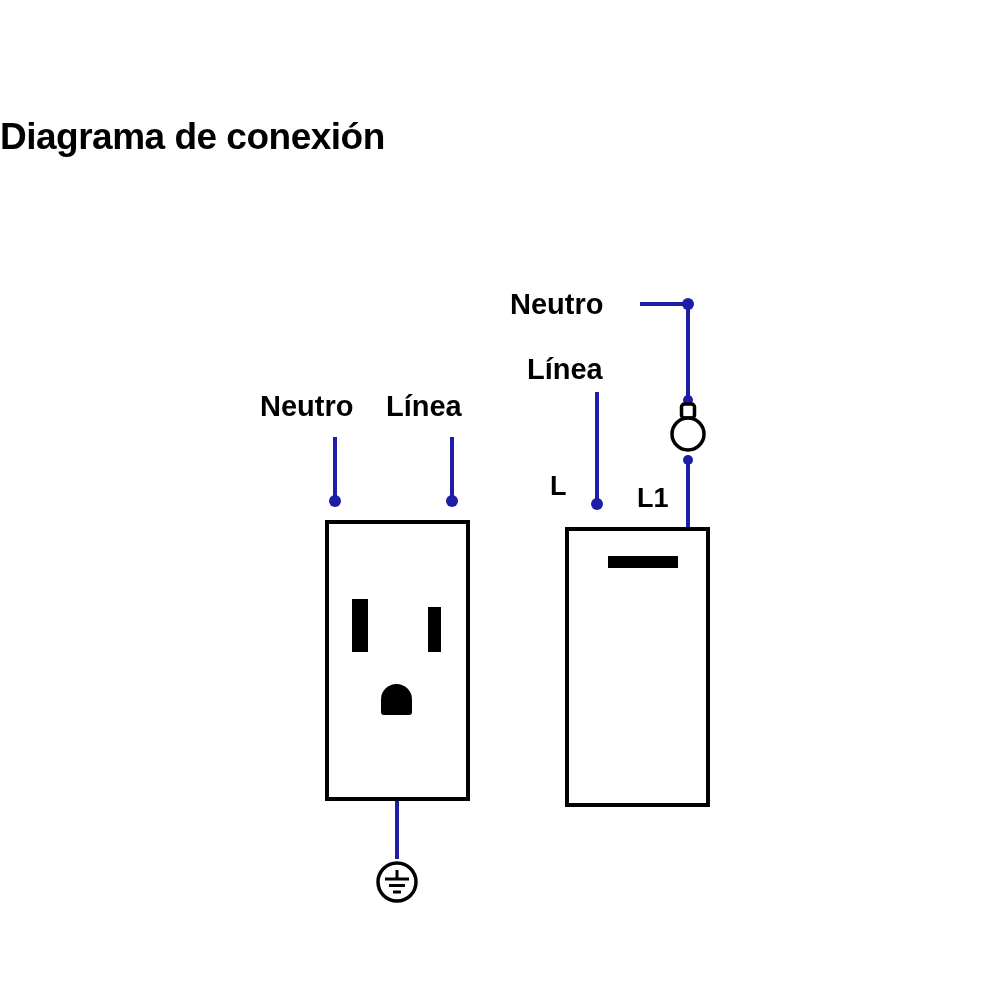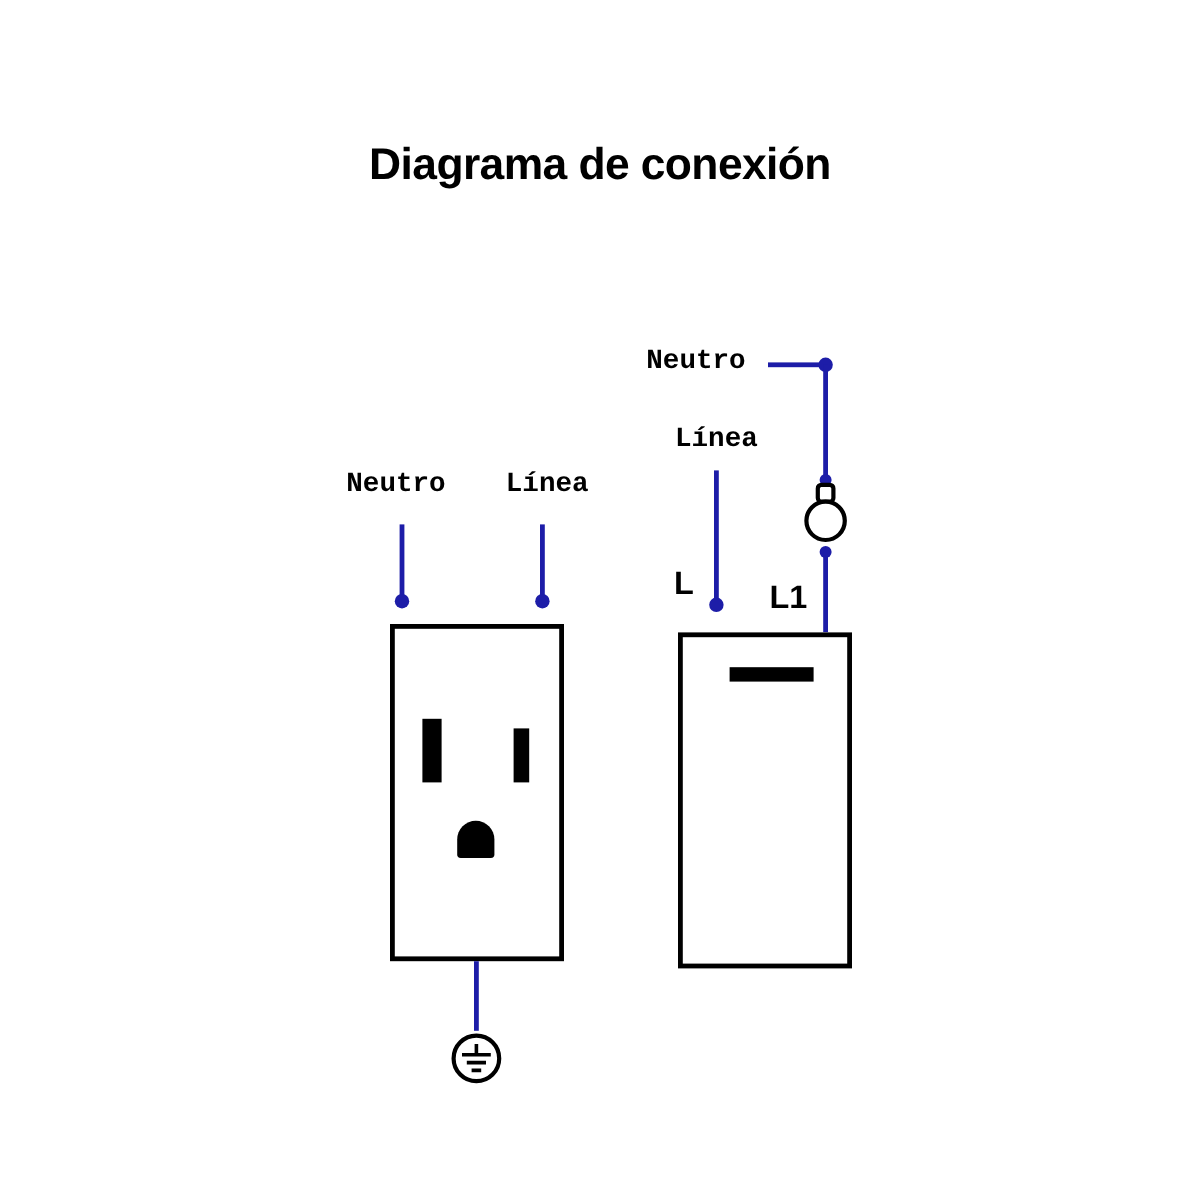--- a/index.html
+++ b/index.html
@@ -1,22 +1,22 @@
 <!DOCTYPE html>
 <html style="--wire: #1d1da8; --ink: #000000; --paper: #ffffff;"><head>
 <meta charset="utf-8">
 <style>
   :root { --wire:#1d1da8; --ink:#000000; --paper:#ffffff; }
   * { margin:0; padding:0; box-sizing:border-box; }
   html,body { width:1000px; height:1000px; overflow:hidden; }
   body { font-family:"Liberation Sans", sans-serif; background:var(--paper); }
   #diagram { position:relative; width:1000px; height:1000px; background:var(--paper); }
-  .label { position:absolute; font-weight:bold; color:var(--ink); text-align:center; line-height:1; }
+  .label { position:absolute; font-weight:bold; color:var(--ink); line-height:1; }
   .title { left:0; top:118px; width:1000px; font-size:37px; letter-spacing:-0.5px; }
-  .lbl   { font-size:23px;font-family:Liberation Mono, monospace; }
+  .lbl   { font-size:29px; }
   .sm    { font-size:27px; }
   .wire  { position:absolute; background:var(--wire); }
   .wire-v { width:4px; }
   .wire-h { height:4px; }
   .dot   { position:absolute; width:12px; height:12px; border-radius:50%; background:var(--wire); }
   .device { position:absolute; border:4px solid var(--ink); background:var(--paper); }
   .slot  { position:absolute; background:var(--ink); }
   svg    { position:absolute; color:var(--ink); }
 </style>
 </head>

